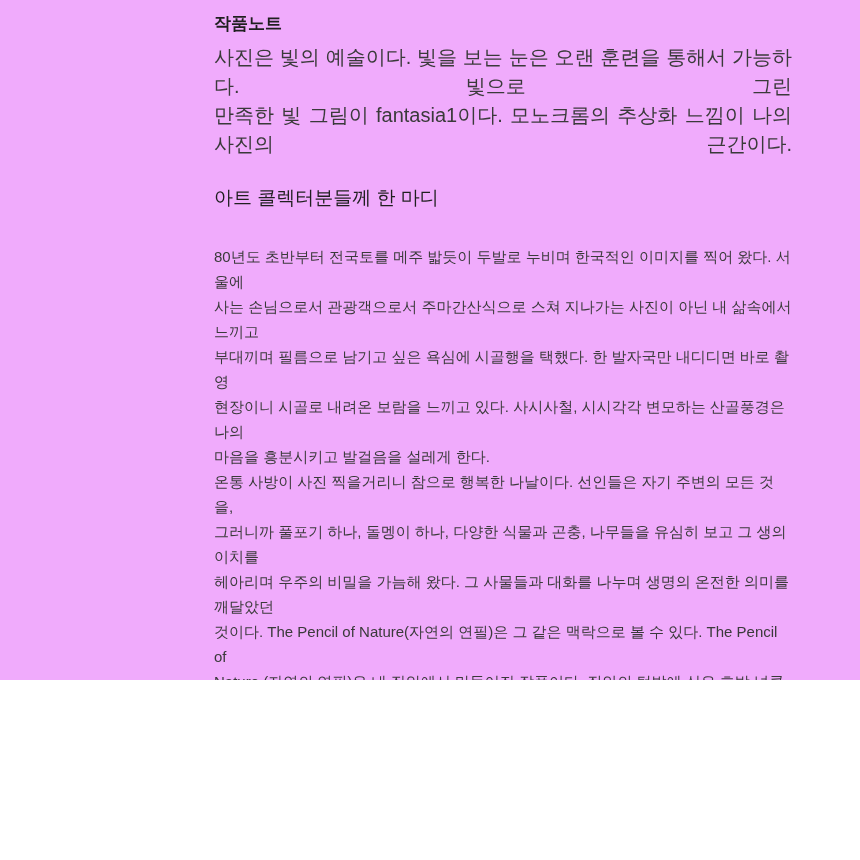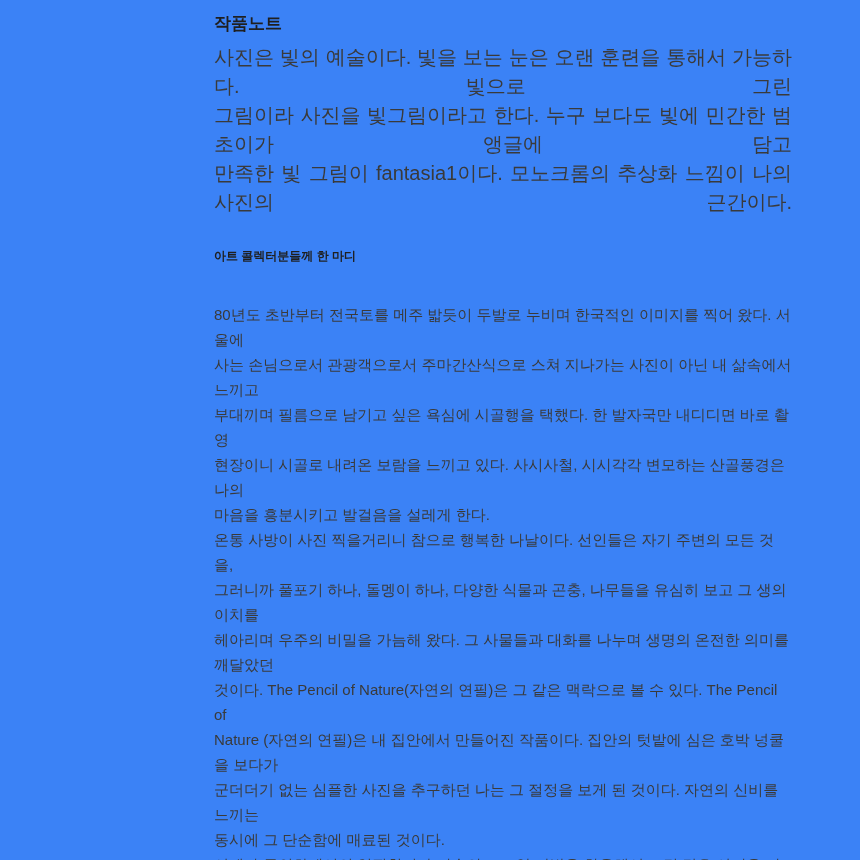--- a/index.html
+++ b/index.html
@@ -3,22 +3,22 @@
 <meta charset="utf-8">
 <style>
   html, body {
     margin: 0;
     padding: 0;
     background: #ffffff;
   }
   .page {
     position: relative;
     width: 860px;
-    height: 860px;
-    background: #3b82f6;
+    height: 680px;
+    background: #f0abfc;
     overflow: hidden;
     font-family: "Liberation Sans", "DejaVu Sans", sans-serif;
   }
   .content {
     position: absolute;
     left: 214px;
     top: 13px;
     width: 578px;
   }
   .note-title {
@@ -32,22 +32,22 @@
     margin-top: 8px;
     font-size: 20px;
     line-height: 29px;
     color: #3a3a3a;
   }
   .intro .intro-line {
     text-align: justify;
     text-align-last: justify;
   }
   .section-heading {
-    font-size: 12px;
-    font-weight: 700;
+    font-size: 19px;
+    font-weight: 400;
     color: #1f1f1f;
     line-height: 22px;
     margin: 28px 0 0 0;
   }
   .body-block {
     font-size: 15px;
     line-height: 25px;
     color: #3a3a3a;
     white-space: pre-line;
     margin: 0;
@@ -59,21 +59,20 @@
 </head>
 <body>
 
 <div class="page">
   <div class="content">
 
     <h1 class="note-title">작품노트</h1>
 
     <div class="intro">
       <div class="intro-line">사진은 빛의 예술이다. 빛을 보는 눈은 오랜 훈련을 통해서 가능하다. 빛으로 그린</div>
-      <div class="intro-line">그림이라 사진을 빛그림이라고 한다. 누구 보다도 빛에 민간한 범초이가 앵글에 담고</div>
       <div class="intro-line">만족한 빛 그림이 fantasia1이다. 모노크롬의 추상화 느낌이 나의 사진의 근간이다.</div>
     </div>
 
     <h2 class="section-heading">아트 콜렉터분들께 한 마디</h2>
 
     <p class="body-block first">80년도 초반부터 전국토를 메주 밟듯이 두발로 누비며 한국적인 이미지를 찍어 왔다. 서울에
 사는 손님으로서 관광객으로서 주마간산식으로 스쳐 지나가는 사진이 아닌 내 삶속에서 느끼고
 부대끼며 필름으로 남기고 싶은 욕심에 시골행을 택했다.  한 발자국만 내디디면 바로 촬영
 현장이니 시골로 내려온 보람을 느끼고 있다. 사시사철, 시시각각 변모하는 산골풍경은 나의
 마음을 흥분시키고 발걸음을 설레게 한다.

